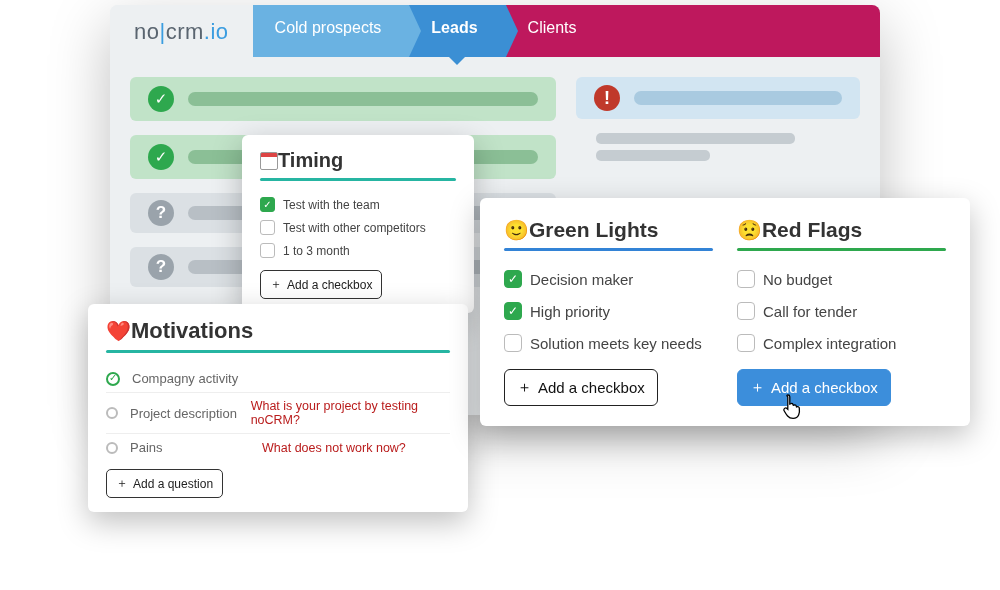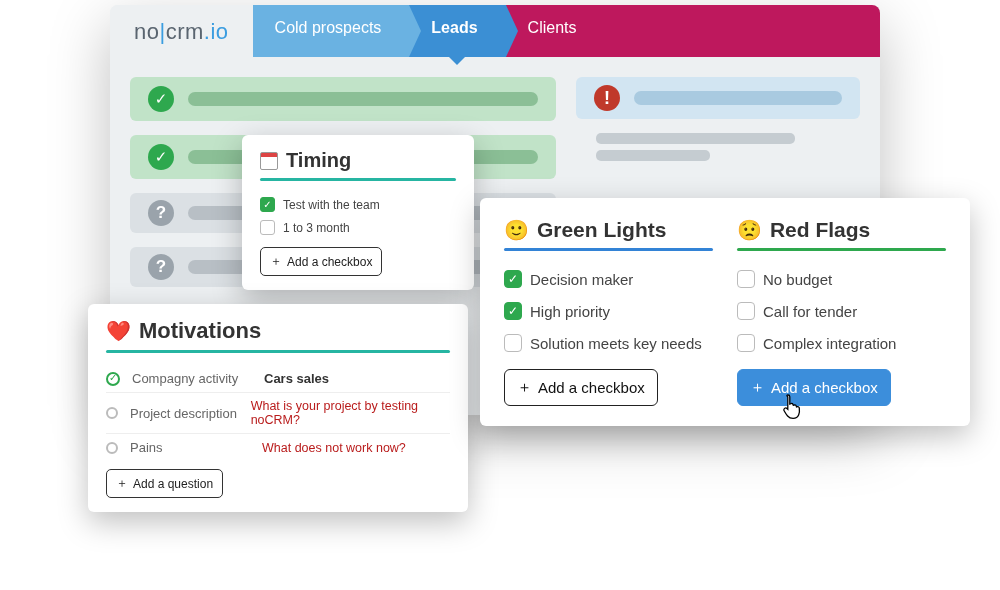--- a/index.html
+++ b/index.html
@@ -120,21 +120,20 @@
     border-radius: 6px;
     box-shadow: 0 10px 30px rgba(0,0,0,0.25);
     padding: 14px 18px 14px;
   }
   .card-title {
     font-size: 20px;
     font-weight: 700;
     color: #333;
     display:flex;
     align-items:center;
-    gap:8px;
     margin-bottom:6px;
   }
   .card-title .ico{ font-size:20px; }
   .accent { height:3px; border-radius:2px; margin-bottom:12px; }
   .accent.teal{ background:#26b5a2; }
   .accent.blue{ background:#3383d6; }
   .accent.green{ background:#2ea84e; }
 
   
   .timing-card{ left:242px; top:135px; width:232px; font-size:12px; }
@@ -242,36 +241,39 @@
     <span class="cal-icon"></span>
     <span>Timing</span>
   </div>
   <div class="accent teal"></div>
   <div class="chk-row">
     <span class="chk on">✓</span>
     <span>Test with the team</span>
   </div>
   <div class="chk-row">
     <span class="chk"></span>
+    <span>Test with other competitors</span>
+  </div>
+  <div class="chk-row">
+    <span class="chk"></span>
     <span>1 to 3 month</span>
   </div>
   <button class="add-btn">＋ <span>Add a checkbox</span></button>
 </div>
 
 <div class="card motiv-card">
   <div class="card-title">
     <span class="ico">❤️</span>
     <span>Motivations</span>
   </div>
   <div class="accent teal"></div>
 
   <div class="form-row">
     <span class="check-ring"></span>
     <span class="form-label">Compagny activity</span>
-    <span class="form-value">Cars sales</span>
   </div>
   <div class="form-row">
     <span class="radio-dot"></span>
     <span class="form-label">Project description</span>
     <span class="placeholder">What is your project by testing noCRM?</span>
   </div>
   <div class="form-row">
     <span class="radio-dot"></span>
     <span class="form-label">Pains</span>
     <span class="placeholder">What does not work now?</span>

